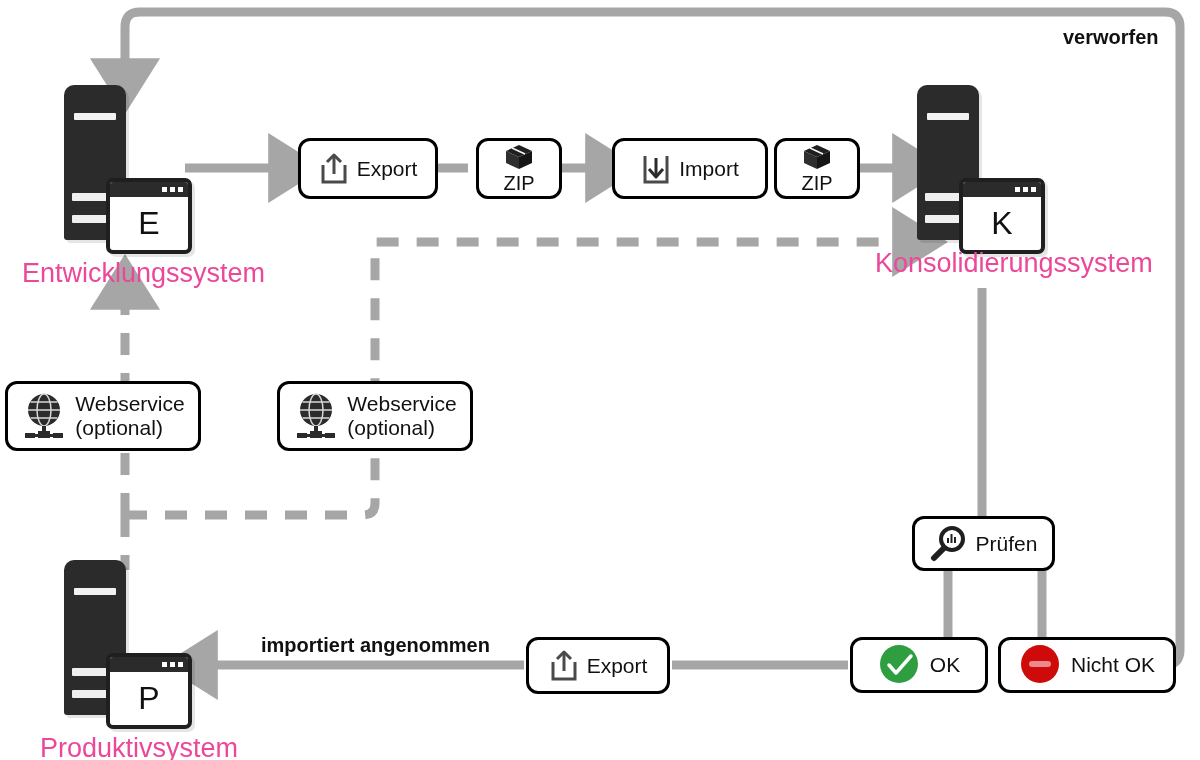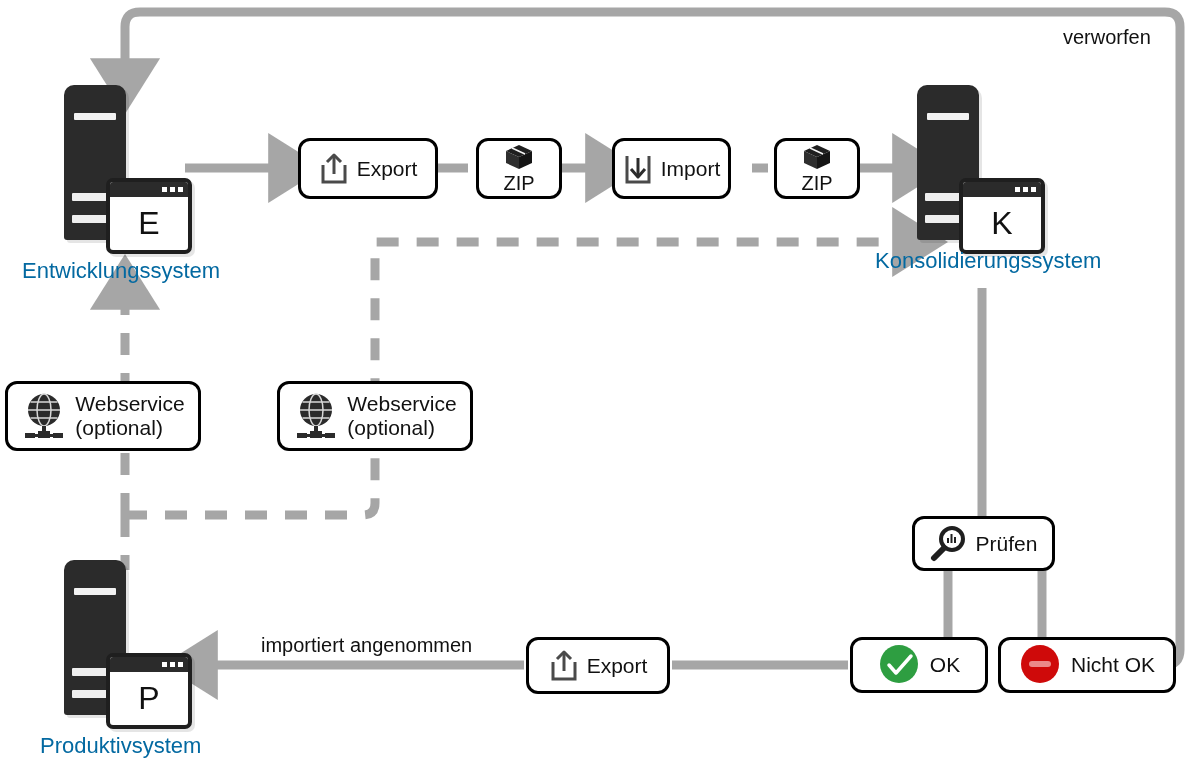--- a/index.html
+++ b/index.html
@@ -8,36 +8,36 @@
   #wires{position:absolute;left:0;top:0;width:1200px;height:760px;}
 
   .node{position:absolute;box-sizing:border-box;background:#fff;border:3px solid #000;
         border-radius:12px;display:flex;align-items:center;justify-content:center;
         gap:8px;color:#111;font-size:21px;line-height:1.12;z-index:5;}
   .node .lbl{white-space:pre-line;text-align:left;}
   .node.stack{flex-direction:column;gap:1px;margin-left:8px;}
   .node.stack .lbl{font-size:20px;}
 
   .sysgroup{position:absolute;z-index:4;}
-  .sysgroup .caption{position:absolute;white-space:nowrap;font-size:22px;color:#0369a1;}
+  .sysgroup .caption{position:absolute;white-space:nowrap;font-size:27px;color:#ec4899;}
 
   .tower{position:absolute;width:62px;height:155px;background:#2b2b2b;border-radius:10px 10px 3px 3px;
          box-shadow:3px 3px 0 rgba(0,0,0,.10);}
   .tower .slot{position:absolute;left:10px;width:42px;height:7px;background:#f2f2f2;border-radius:1px;}
   .tower .bay{position:absolute;left:8px;width:46px;height:8px;background:#efefef;border-radius:1px;}
 
   .win{position:absolute;width:78px;height:68px;background:#fff;border:4px solid #1f1f1f;border-radius:7px;
        box-shadow:3px 3px 0 rgba(0,0,0,.10);overflow:hidden;}
   .win .bar{height:15px;background:#2b2b2b;display:flex;align-items:center;justify-content:flex-end;gap:3px;padding-right:5px;}
   .win .bar i{width:5px;height:5px;background:#fff;display:block;}
   .win .letter{height:calc(100% - 15px);display:flex;align-items:center;justify-content:center;
                font-size:32px;color:#111;}
 
   .ico{flex:0 0 auto;display:block;}
-  .freelabel{position:absolute;font-size:20px;color:#111;white-space:nowrap;z-index:6;}
+  .freelabel{position:absolute;font-size:20px;color:#111;white-space:nowrap;z-index:6;font-weight:bold;}
 </style>
 </head>
 <body>
 
 <div id="stage">
 
   <svg id="wires" viewBox="0 0 1200 760">
     <defs>
       <marker id="ah" markerWidth="9" markerHeight="9" refX="2.2" refY="4.5" orient="auto" markerUnits="strokeWidth">
         <path d="M0,0.6 L0,8.4 L6.2,4.5 z" fill="#a6a6a6"></path>
@@ -132,21 +132,21 @@
   <div class="node stack" style="left:468px;top:138px;width:86px;height:61px;">
     <svg class="ico" width="30" height="28" viewBox="0 0 30 28">
       <path d="M15,2 L28,8 L15,14 L2,8 z" fill="#1f1f1f"></path>
       <path d="M2,8 L2,20 L15,26 L15,14 z" fill="#2e2e2e"></path>
       <path d="M28,8 L28,20 L15,26 L15,14 z" fill="#151515"></path>
       <path d="M8,5 L21,11" stroke="#f5f5f5" stroke-width="1.6" fill="none"></path>
     </svg>
     <span class="lbl">ZIP</span>
   </div>
 
-  <div class="node" style="left:612px;top:138px;width:119px;height:61px;">
+  <div class="node" style="left:612px;top:138px;width:156px;height:61px;">
     <svg class="ico" width="30" height="34" viewBox="0 0 30 34">
       <path d="M4,4 L4,30 L26,30 L26,4" fill="#fff" stroke="#4a4a4a" stroke-width="3"></path>
       <path d="M15,6 L15,24" stroke="#2b2b2b" stroke-width="3"></path>
       <path d="M8,17 L15,25 L22,17" fill="none" stroke="#2b2b2b" stroke-width="3" stroke-linejoin="round"></path>
     </svg>
     <span class="lbl">Import</span>
   </div>
 
   <div class="node stack" style="left:766px;top:138px;width:86px;height:61px;">
     <svg class="ico" width="30" height="28" viewBox="0 0 30 28">

